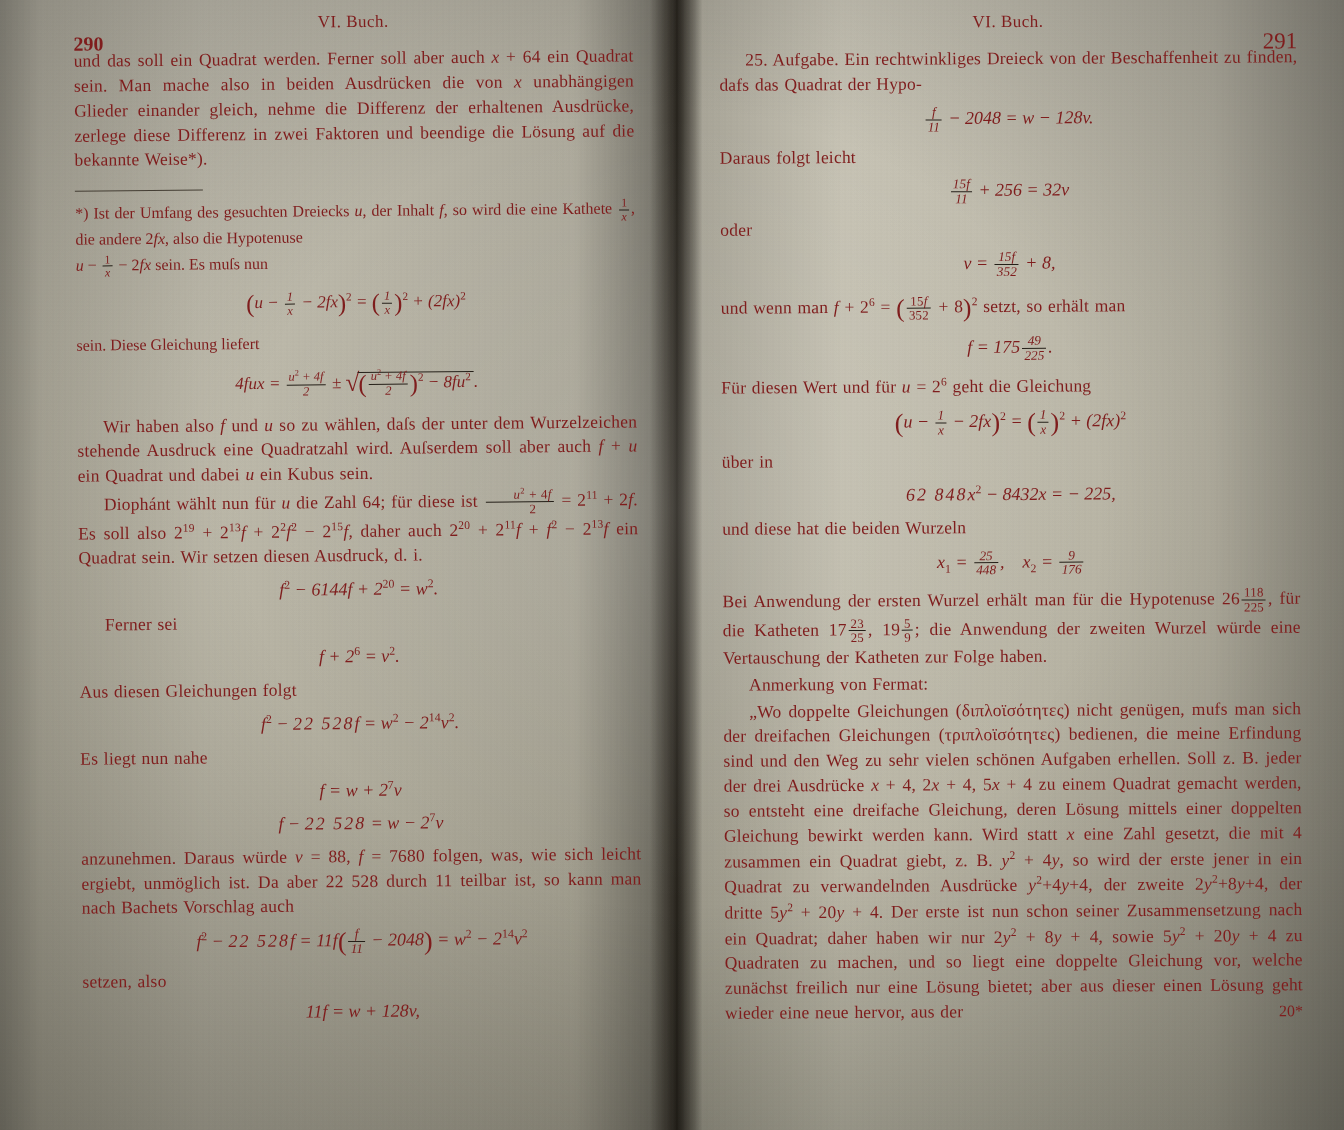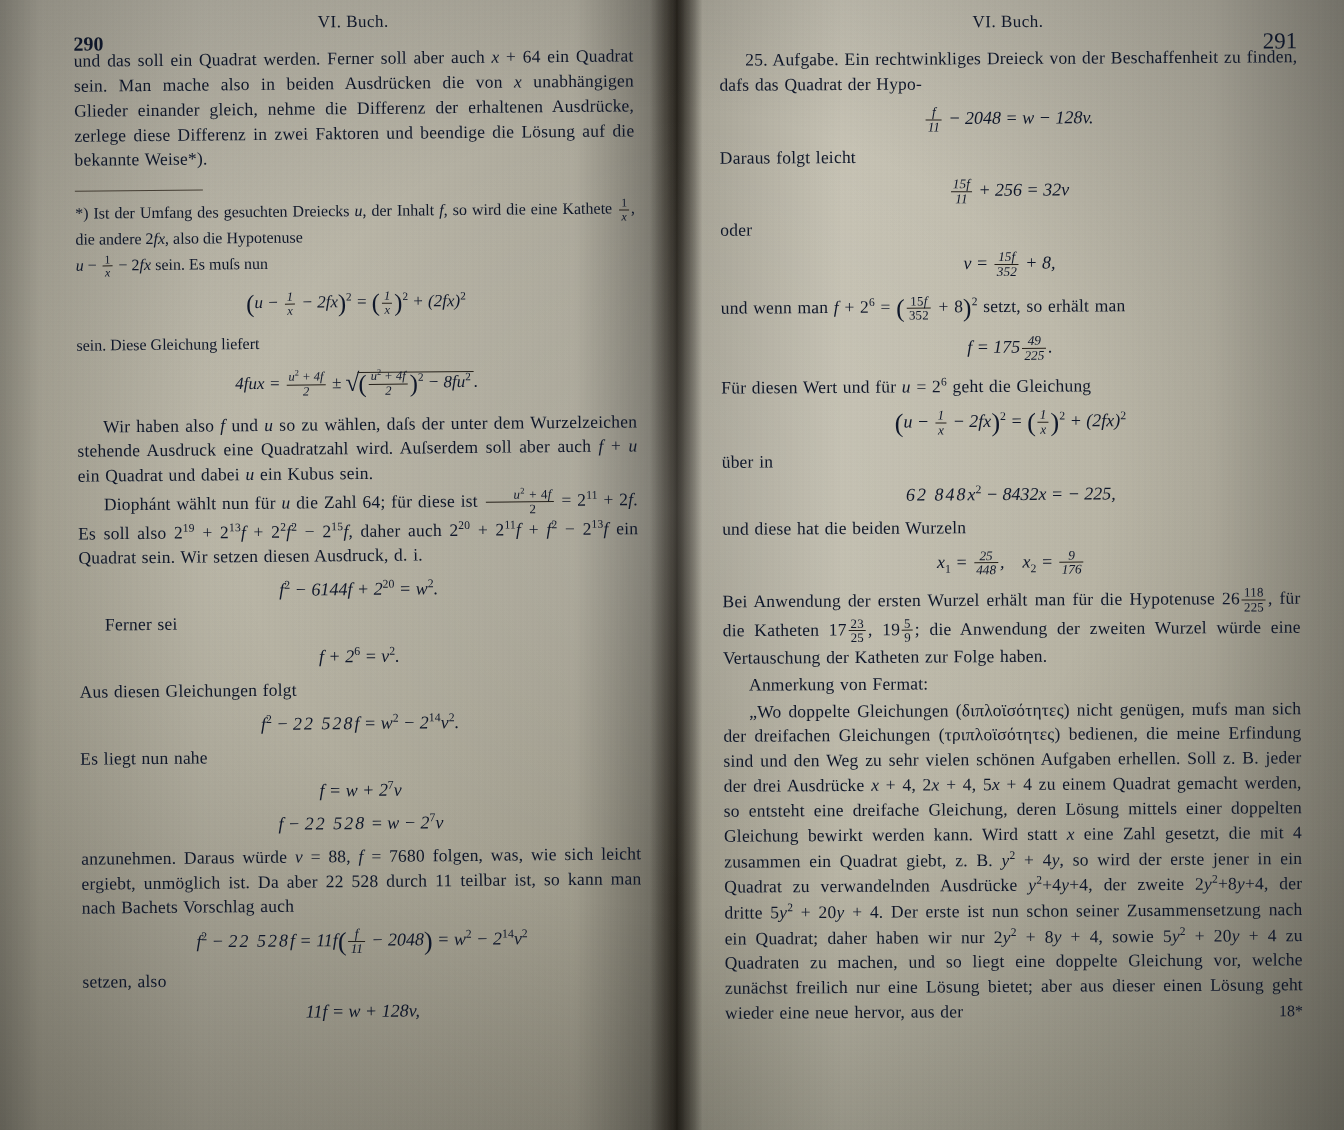--- a/index.html
+++ b/index.html
@@ -7,21 +7,21 @@
     padding: 0;
     background: #2b2b2b;
   }
   .page {
     position: relative;
     width: 1344px;
     height: 1130px;
     overflow: hidden;
     background: #b9b5a6;
     font-family: "Liberation Serif", serif;
-    color: #0f172a;
+    color: #7f1d1d;
   }
   
   .paper-left, .paper-right {
     position: absolute;
     top: 0;
     bottom: 0;
   }
   .paper-left {
     left: 0;
     width: 676px;
@@ -330,20 +330,20 @@
       17<span class="frac"><span class="num">23</span><span>25</span></span>,
       19<span class="frac"><span class="num">5</span><span>9</span></span>; die Anwendung der zweiten Wurzel würde eine Vertauschung der Katheten zur Folge haben.
     </p>
 
     <p class="body ind">Anmerkung von Fermat:</p>
 
     <div class="right-bottom-wrap">
       <p class="body ind">
         „Wo doppelte Gleichungen (<span class="greek">διπλοϊσότητες</span>) nicht genügen, mufs man sich der dreifachen Gleichungen (<span class="greek">τριπλοϊσότητες</span>) bedienen, die meine Erfindung sind und den Weg zu sehr vielen schönen Aufgaben erhellen. Soll z. B. jeder der drei Ausdrücke <span class="it">x</span> + 4, 2<span class="it">x</span> + 4, 5<span class="it">x</span> + 4 zu einem Quadrat gemacht werden, so entsteht eine dreifache Gleichung, deren Lösung mittels einer doppelten Gleichung bewirkt werden kann. Wird statt <span class="it">x</span> eine Zahl gesetzt, die mit 4 zusammen ein Quadrat giebt, z. B. <span class="it">y</span><span class="sup">2</span> + 4<span class="it">y</span>, so wird der erste jener in ein Quadrat zu verwandelnden Ausdrücke <span class="it">y</span><span class="sup">2</span>+4<span class="it">y</span>+4, der zweite 2<span class="it">y</span><span class="sup">2</span>+8<span class="it">y</span>+4, der dritte 5<span class="it">y</span><span class="sup">2</span> + 20<span class="it">y</span> + 4. Der erste ist nun schon seiner Zusammensetzung nach ein Quadrat; daher haben wir nur 2<span class="it">y</span><span class="sup">2</span> + 8<span class="it">y</span> + 4, sowie 5<span class="it">y</span><span class="sup">2</span> + 20<span class="it">y</span> + 4 zu Quadraten zu machen, und so liegt eine doppelte Gleichung vor, welche zunächst freilich nur eine Lösung bietet; aber aus dieser einen Lösung geht wieder eine neue hervor, aus der
       </p>
-      <div class="pagenum-end">18*</div>
+      <div class="pagenum-end">20*</div>
     </div>
   </div>
 
   <div class="gutter"></div>
   <div class="grain"></div>
   <div class="vignette"></div>
 </div>
 
 </body></html>

